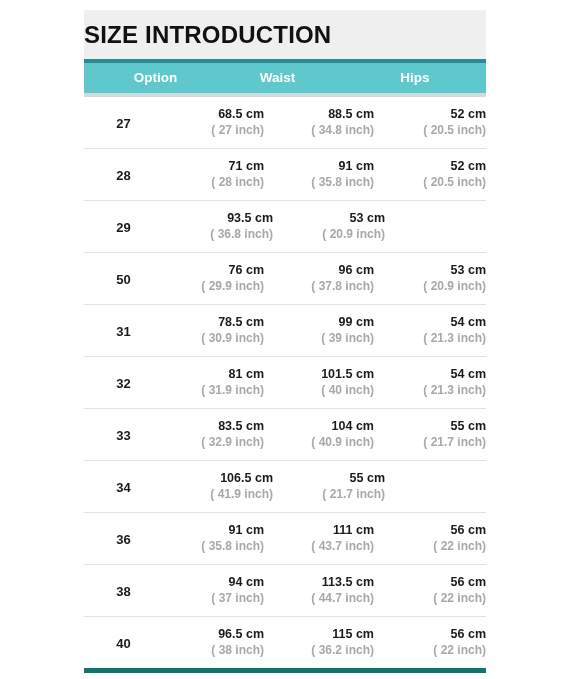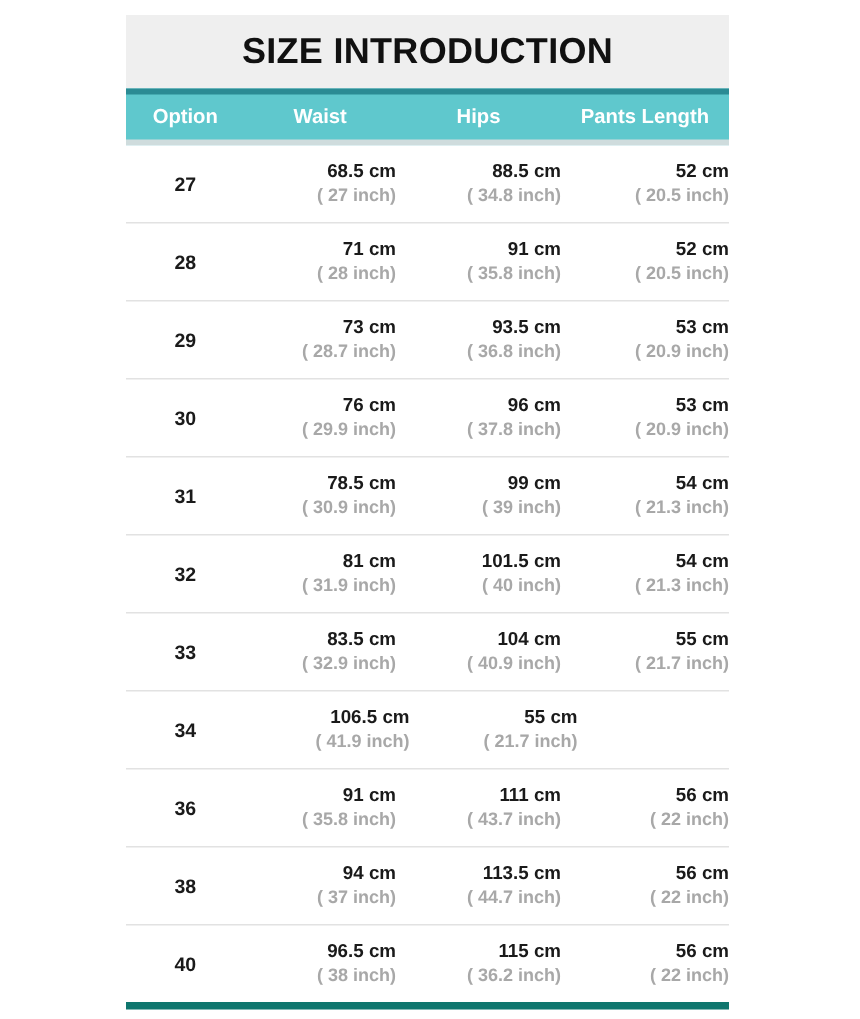--- a/index.html
+++ b/index.html
@@ -25,21 +25,20 @@
     left: 84px;
     top: 10px;
     width: 402px;
   }
   
   .title-band {
     background: #efefef;
     height: 49px;
     display: flex;
     align-items: center;
-    justify-content: center;
   }
   .title-text {
     font-size: 24px;
     font-weight: bold;
     color: #111111;
     letter-spacing: 0.2px;
     line-height: 1;
     text-align: center;
   }
   
@@ -50,20 +49,21 @@
     height: 30px;
     display: flex;
     align-items: center;
   }
   .header-cell {
     font-size: 13.5px;
     font-weight: bold;
     color: #ffffff;
     text-align: center;
     line-height: 1;
+    margin-left: 32px;
   }
   
   .col-option { width: 79px; flex: 0 0 79px; }
   .col-waist  { width: 101px; flex: 0 0 101px; }
   .col-hips   { width: 110px; flex: 0 0 110px; }
   .col-length { width: 112px; flex: 0 0 112px; }
 
   
   .table-body {
     border-bottom: 5px solid #0f766e;
@@ -162,41 +162,35 @@
           </div>
           <div class="cell col-length">
             <span class="measure">
               <span class="measure-cm">52 cm</span>
               <span class="measure-in">( 20.5 inch)</span>
             </span>
           </div>
         </div>
         <div class="data-row">
           <div class="cell col-option"><span class="option-value">29</span></div>
-          <div class="cell col-waist">
-            <span class="measure">
-              <span class="measure-cm">73 cm</span>
-              <span class="measure-in">( 28.7 inch)</span>
-            </span>
-          </div>
           <div class="cell col-hips">
             <span class="measure">
               <span class="measure-cm">93.5 cm</span>
               <span class="measure-in">( 36.8 inch)</span>
             </span>
           </div>
           <div class="cell col-length">
             <span class="measure">
               <span class="measure-cm">53 cm</span>
               <span class="measure-in">( 20.9 inch)</span>
             </span>
           </div>
         </div>
         <div class="data-row">
-          <div class="cell col-option"><span class="option-value">30</span></div>
+          <div class="cell col-option"><span class="option-value">50</span></div>
           <div class="cell col-waist">
             <span class="measure">
               <span class="measure-cm">76 cm</span>
               <span class="measure-in">( 29.9 inch)</span>
             </span>
           </div>
           <div class="cell col-hips">
             <span class="measure">
               <span class="measure-cm">96 cm</span>
               <span class="measure-in">( 37.8 inch)</span>

